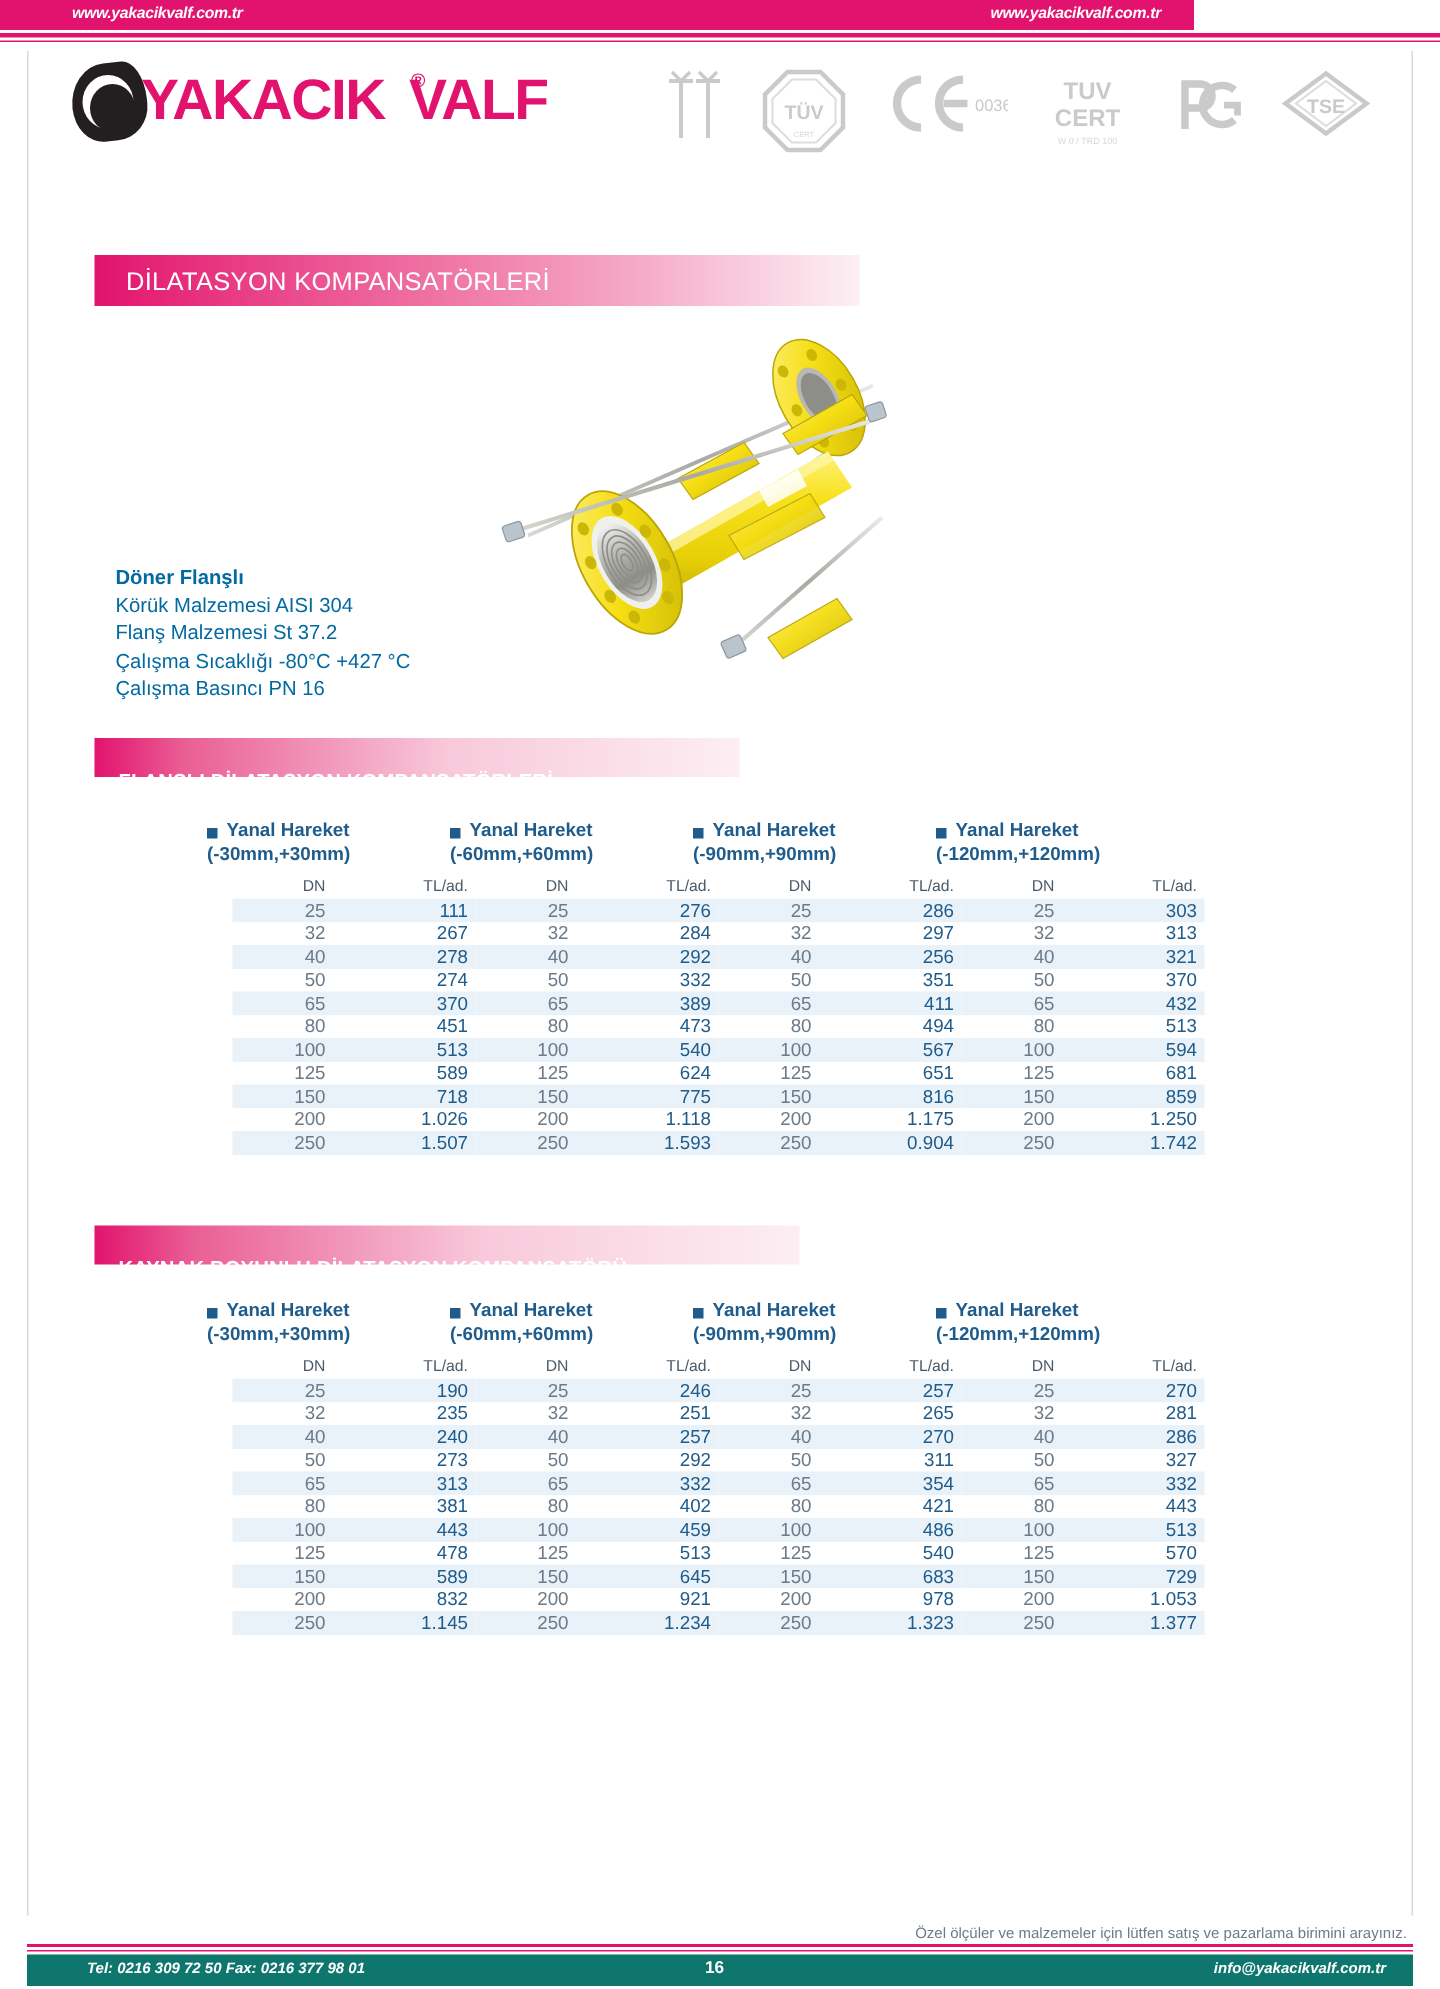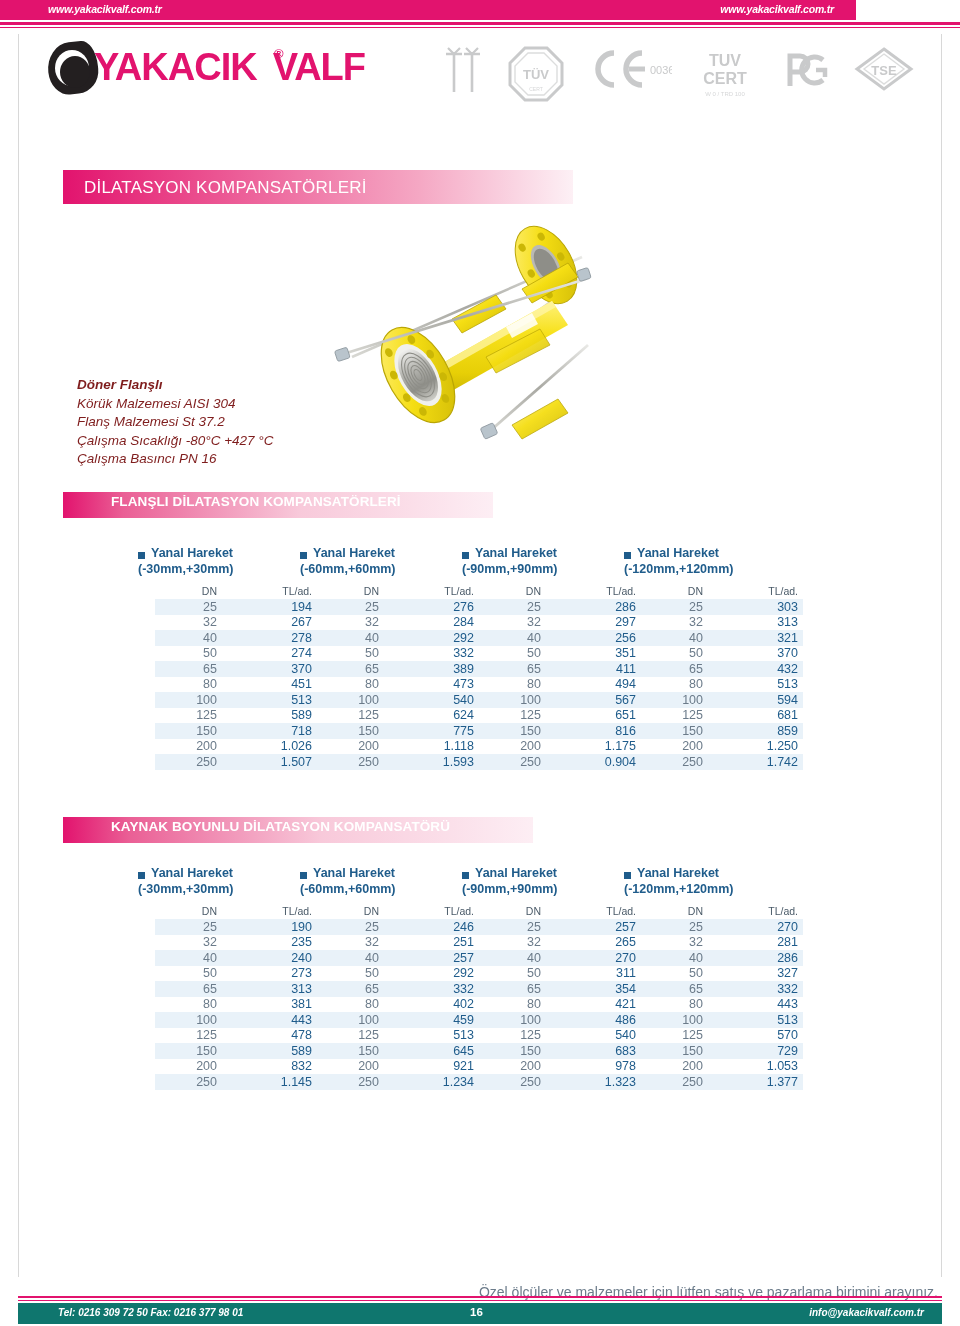--- a/index.html
+++ b/index.html
@@ -7,21 +7,21 @@
     width:960px;height:1326px;
     background:#ffffff;
     font-family:"Liberation Sans", sans-serif;
     position:relative;
     overflow:hidden;
     -webkit-font-smoothing:antialiased;
   }
 
   
   .topbar{
-    position:absolute;left:0;top:0;width:856px;height:20px;
+    position:absolute;left:0;top:0;width:796px;height:20px;
     background:#e2136e;
   }
   .topbar .url{
     position:absolute;top:3px;
     font-size:10.5px;font-weight:bold;color:#ffffff;
     font-style:italic;
     letter-spacing:-0.2px;
   }
   .topbar .url.left{left:48px;}
   .topbar .url.right{right:22px;}
@@ -101,37 +101,35 @@
   .product-img{
     position:absolute;left:300px;top:205px;width:430px;height:240px;
   }
 
   
   .spec{
     position:absolute;left:77px;top:376px;width:340px;
     color:#231f20;
   }
   .spec .l{
-    font-size:13.5px;line-height:18.5px;color:#7f1d1d;
+    font-size:13.5px;line-height:18.5px;color:#0369a1;
     white-space:nowrap;
-    font-style:italic;
   }
   .spec .l.b{font-weight:bold;}
 
   
   .section-bar{
     position:absolute;height:26px;
     background:linear-gradient(to right,#e2136e 0%,#ea5f95 14%,#f8c9da 55%,#fdeef4 100%);
   }
   .section-bar .t{
-    position:absolute;left:16px;top:2px;
+    position:absolute;left:16px;top:21px;
     color:#ffffff;font-size:13.5px;font-weight:bold;
     letter-spacing:0.1px;
     white-space:nowrap;
-    margin-left:32px;
   }
 
   
   .tgroup{position:absolute;width:170px;}
   .tgroup .hd{
     position:relative;height:36px;
   }
   .tgroup .hd .bullet{
     position:absolute;left:0;top:4px;width:7px;height:7px;
     background:#1f5c8b;
@@ -164,21 +162,21 @@
     line-height:14.5px;
   }
   table.dt td.c1{color:#6b7b8a;text-align:right;padding-right:9px;}
   table.dt td.c2{color:#1f5c8b;text-align:right;padding-right:5px;font-weight:normal;}
   table.dt tr.odd td{background:#e9f2f9;}
   table.dt tr.even td{background:#ffffff;}
 
   
   .foot-note{
     position:absolute;right:22px;top:1284px;
-    font-size:14px;color:#6b7b8a;white-space:nowrap;
+    font-size:10px;color:#6b7b8a;white-space:nowrap;
   }
   .foot-rule1{
     position:absolute;left:18px;top:1296px;width:924px;height:2px;background:#e2136e;
   }
   .foot-rule2{
     position:absolute;left:18px;top:1300px;width:924px;height:1px;background:#e2136e;
   }
   .footbar{
     position:absolute;left:18px;top:1303px;width:924px;height:21px;
     background:#0f766e;
@@ -387,21 +385,21 @@
     <table class="dt">
       <thead>
         <tr>
           <th class="c1">DN</th>
           <th class="c2">TL/ad.</th>
         </tr>
       </thead>
       <tbody>
         <tr class="odd">
           <td class="c1">25</td>
-          <td class="c2">194</td>
+          <td class="c2">111</td>
         </tr>
         <tr class="even">
           <td class="c1">32</td>
           <td class="c2">267</td>
         </tr>
         <tr class="odd">
           <td class="c1">40</td>
           <td class="c2">278</td>
         </tr>
         <tr class="even">

